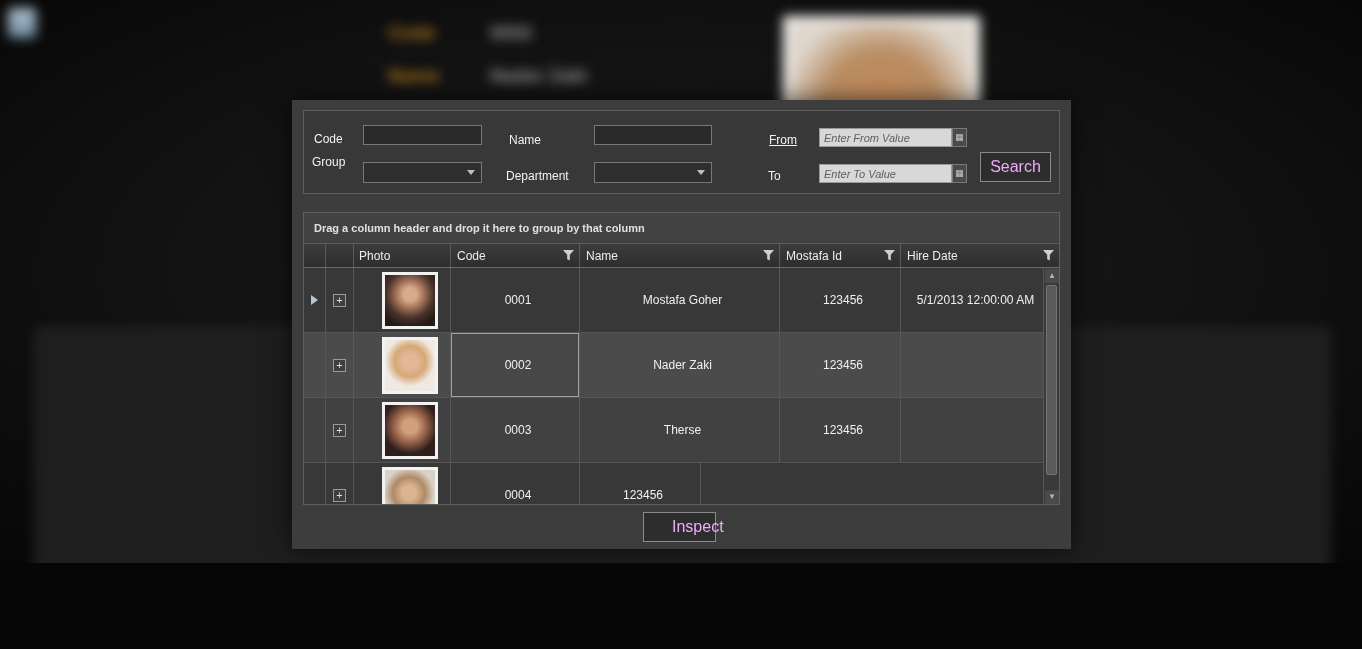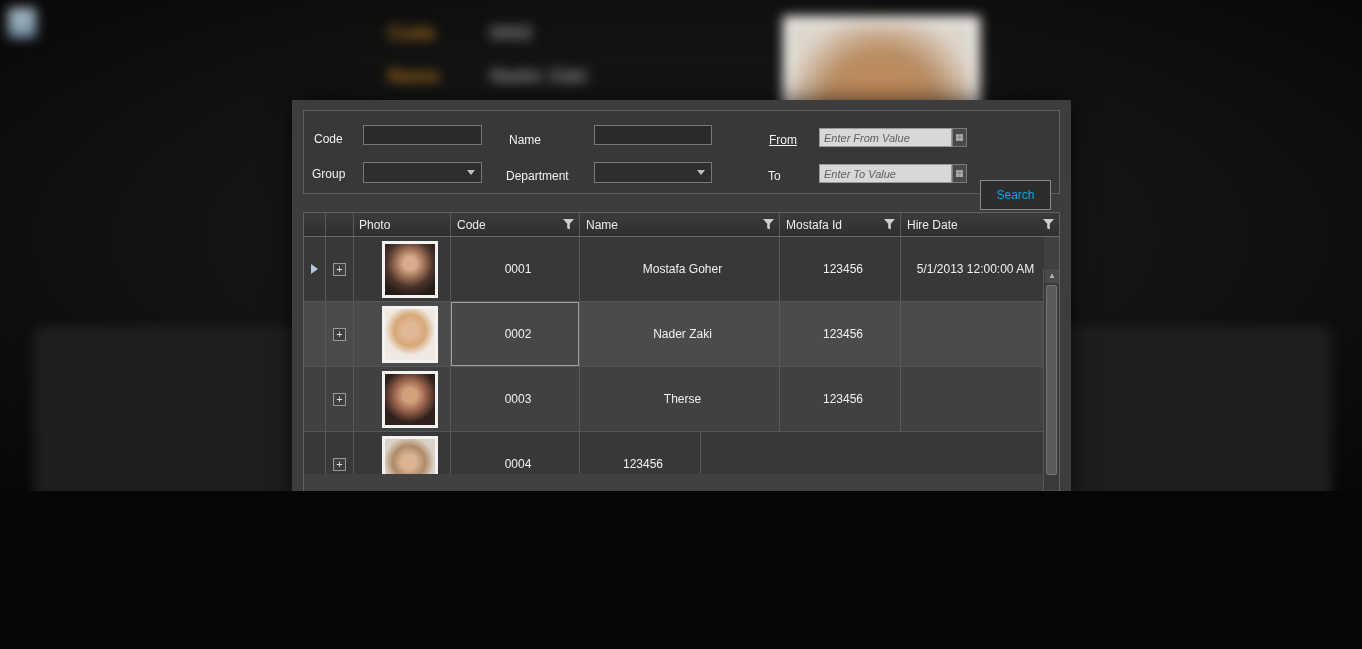--- a/index.html
+++ b/index.html
@@ -1,18 +1,18 @@
 <!DOCTYPE html>
 <html><head>
 <meta charset="utf-8">
 <style>
   * { box-sizing: border-box; margin: 0; padding: 0; }
   html,body { width:1362px; height:649px; overflow:hidden; }
   body { font-family:"Liberation Sans", sans-serif; background:#060606; }
-  .stage { position:relative; width:1362px; height:491px; overflow:hidden;
+  .stage { position:relative; width:1362px; height:563px; overflow:hidden;
            background: radial-gradient(ellipse at 50% 48%, #1c1c1c 0%, #121212 55%, #070707 100%); }
 
   
   .bg-layer { position:absolute; inset:0; filter: blur(6px); }
   .bg-window { position:absolute; left:35px; top:328px; width:1295px; height:290px;
                background:#1e1e1e; border:2px solid #2e2e2e; border-radius:8px; }
   .bg-appicon { position:absolute; left:8px; top:8px; width:28px; height:30px;
                 background:linear-gradient(#cfe2ef,#7fa3bd); border-radius:4px; opacity:.85; }
   .bg-label { position:absolute; font-size:19px; font-weight:bold; color:#b97d1e; }
   .bg-value { position:absolute; font-size:19px; font-weight:bold; color:#9a9a9a; }
@@ -34,22 +34,22 @@
   .wm { position:absolute; height:19px; background:#d8d8d8; border:1px solid #9a9a9a;
         color:#555; font-size:11px; font-style:italic; padding:0 4px; outline:none; }
   .wm::placeholder { color:#606060; font-style:italic; }
   .datebtn { position:absolute; width:15px; height:19px; background:#4a4a4a;
              border:1px solid #7a7a7a; color:#c9c9c9; font-size:9px; line-height:17px;
              text-align:center; cursor:pointer; }
   .dd { position:absolute; height:21px; background:#2e2e2e; border:1px solid #787878;
         display:flex; align-items:center; justify-content:flex-end; cursor:pointer; }
   .dd .arr { width:0; height:0; border-left:4px solid transparent; border-right:4px solid transparent;
              border-top:5px solid #c0c0c0; margin-right:6px; }
-  .btn { background:#2d2d2d; border:1px solid #8a8a8a; color:#0ea5e9; font-size:12px;
-         font-family:"Liberation Sans", sans-serif; cursor:pointer;margin-top:28px; }
+  .btn { background:#2d2d2d; border:1px solid #8a8a8a; color:#f0abfc; font-size:16px;
+         font-family:"Liberation Sans", sans-serif; cursor:pointer; }
   .search-btn { position:absolute; left:676px; top:41px; width:71px; height:30px; }
 
   
   .grid-panel { position:absolute; left:11px; top:112px; width:757px; height:293px;
                 background:#414141; border:1px solid #606060; overflow:hidden; }
   .groupbar { height:31px; background:#424242; border-bottom:1px solid #5a5a5a;
               display:flex; align-items:center; padding-left:10px;
               font-size:11px; font-weight:bold; color:#e0e0e0; }
   .header-row { display:flex; height:24px; background:linear-gradient(#3c3c3c,#2e2e2e);
                 border-bottom:1px solid #6a6a6a; color:#ededed; font-size:12px; }
@@ -112,40 +112,43 @@
       <div class="sp-label" style="left:10px; top:21px;">Code</div>
       <input class="tb" style="left: 59px; top: 14px; width: 119px;" value="">
 
       <div class="sp-label" style="left:205px; top:22px;">Name</div>
       <input class="tb" style="left: 290px; top: 14px; width: 118px;" value="">
 
       <div class="sp-label" style="left:465px; top:22px;text-decoration:underline;">From</div>
       <input class="wm" style="left: 515px; top: 17px; width: 133px;" placeholder="Enter From Value">
       <div class="datebtn" style="left:648px; top:17px;">▦</div>
 
-      <div class="sp-label" style="left:8px; top:56px;text-align:center;">Group</div>
+      <div class="sp-label" style="left:8px; top:44px;text-align:center;">Group</div>
       <div class="dd" style="left:59px; top:51px; width:119px;">
         <span></span>
         <span class="arr"></span>
       </div>
 
       <div class="sp-label" style="left:202px; top:58px;">Department</div>
       <div class="dd" style="left:290px; top:51px; width:118px;">
         <span></span>
         <span class="arr"></span>
       </div>
 
       <div class="sp-label" style="left:464px; top:58px;">To</div>
       <input class="wm" style="left: 515px; top: 53px; width: 133px;" placeholder="Enter To Value">
       <div class="datebtn" style="left:648px; top:53px;">▦</div>
 
       <button class="btn search-btn">Search</button>
     </div>
 
     <div class="grid-panel">
+      <div class="groupbar">
+        <span>Drag a column header and drop it here to group by that column</span>
+      </div>
 
       <div class="header-row">
         <div class="hcell w-ind"></div>
         <div class="hcell w-exp"></div>
         <div class="hcell w-photo">
           <span>Photo</span>
         </div>
         <div class="hcell w-code">
           <span>Code</span>
           <span class="ficon">

